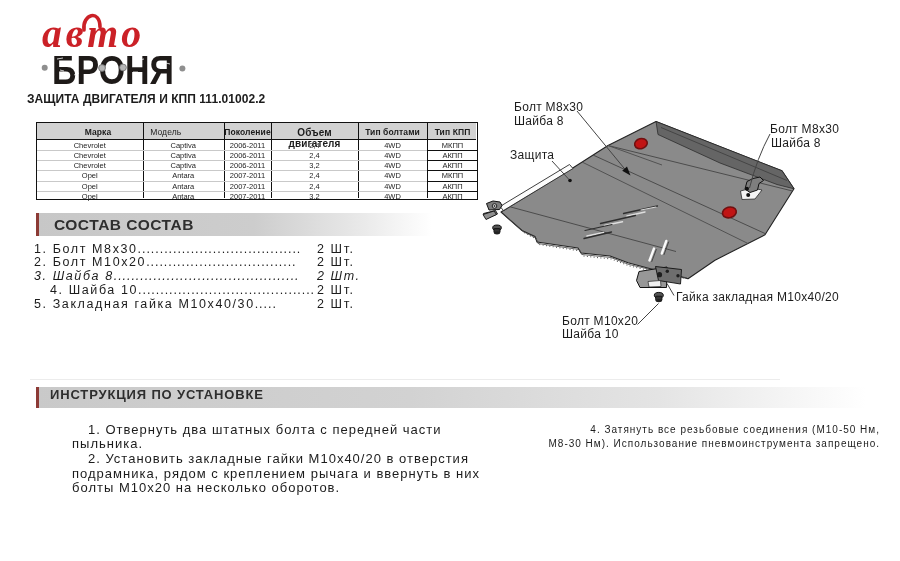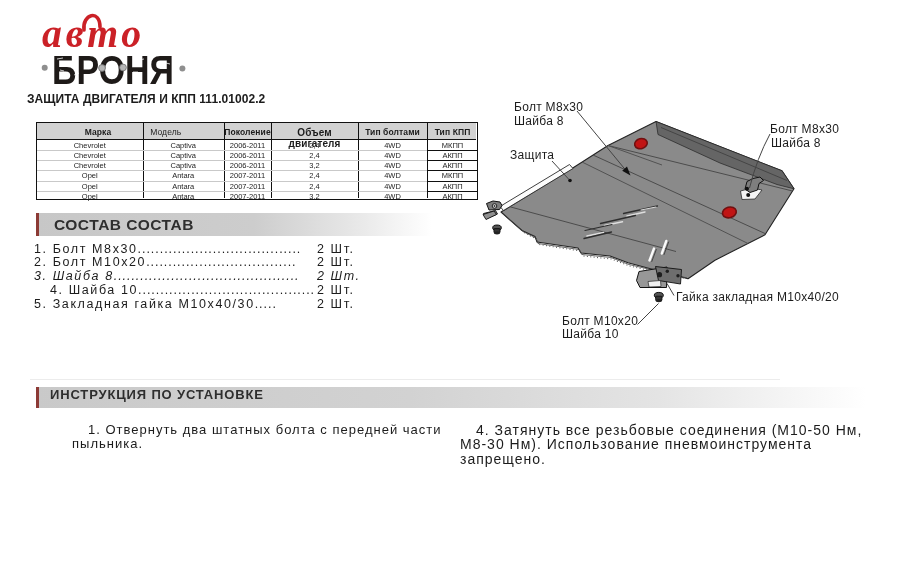--- a/index.html
+++ b/index.html
@@ -126,23 +126,24 @@
 
 <div class="abs" style="left:36px;top:386.5px;width:830px;height:21.5px;
   background:linear-gradient(to right,#c9c9c9 0%,#d2d2d2 45%,#e4e4e4 75%,#ffffff 100%);"></div>
 
 <div class="abs" style="left:36px;top:386.5px;width:3px;height:21.5px;background:#8c3a35;"></div>
 
 <div class="abs" style="left:50px;top:387px;font-size:13px;font-weight:bold;color:#2e2e2e;letter-spacing:0.85px;text-align:right;">ИНСТРУКЦИЯ ПО УСТАНОВКЕ</div>
 
 <div class="abs" style="left:36px;top:422.5px;width:440px;font-size:13px;letter-spacing:1.0px;line-height:14.7px;margin-left:36px;">
 <div style="text-indent:16px;">1. Отвернуть два штатных болта с передней части<br>пыльника.</div>
-</div>
-
-<div class="abs" style="left:460px;top:422.5px;width:420px;font-size:14px;letter-spacing:1.0px;line-height:14.7px;">
+<div style="text-indent:16px;">2. Установить закладные гайки М10х40/20 в отверстия<br>подрамника, рядом с креплением рычага и ввернуть в них<br>болты М10х20 на несколько оборотов.</div>
+</div>
+
+<div class="abs" style="left:460px;top:422.5px;width:420px;font-size:10px;letter-spacing:1.0px;line-height:14.7px;text-align:right;">
 <div style="text-indent:16px;">4. Затянуть все резьбовые соединения (М10-50 Нм,<br>М8-30 Нм). Использование пневмоинструмента запрещено.</div>
 </div>
 
 <div class="abs" style="left:460px;top:80px;width:440px;height:300px;">
 <svg width="440" height="300" viewBox="460 80 440 300" font-family="Liberation Sans, sans-serif" font-size="12" fill="#1c1c1c" letter-spacing="0.3">
 
   <polygon points="501,212 572,168.5 608,145.5 656,121.5 782,170.8 794,188.8 765,234.8 715,260.2 688,278.8
                    628,262.8 610,256 581,253 578,248 537,242 535,236.5 522,230.5" fill="#8a8a8a" stroke="#222" stroke-width="1.1" stroke-linejoin="round"></polygon>
 
   <polygon points="656,121.5 782,170.8 794,188.8 777,184.5 720,163 658,134.5" fill="#656565" stroke="#222" stroke-width="0.7"></polygon>

